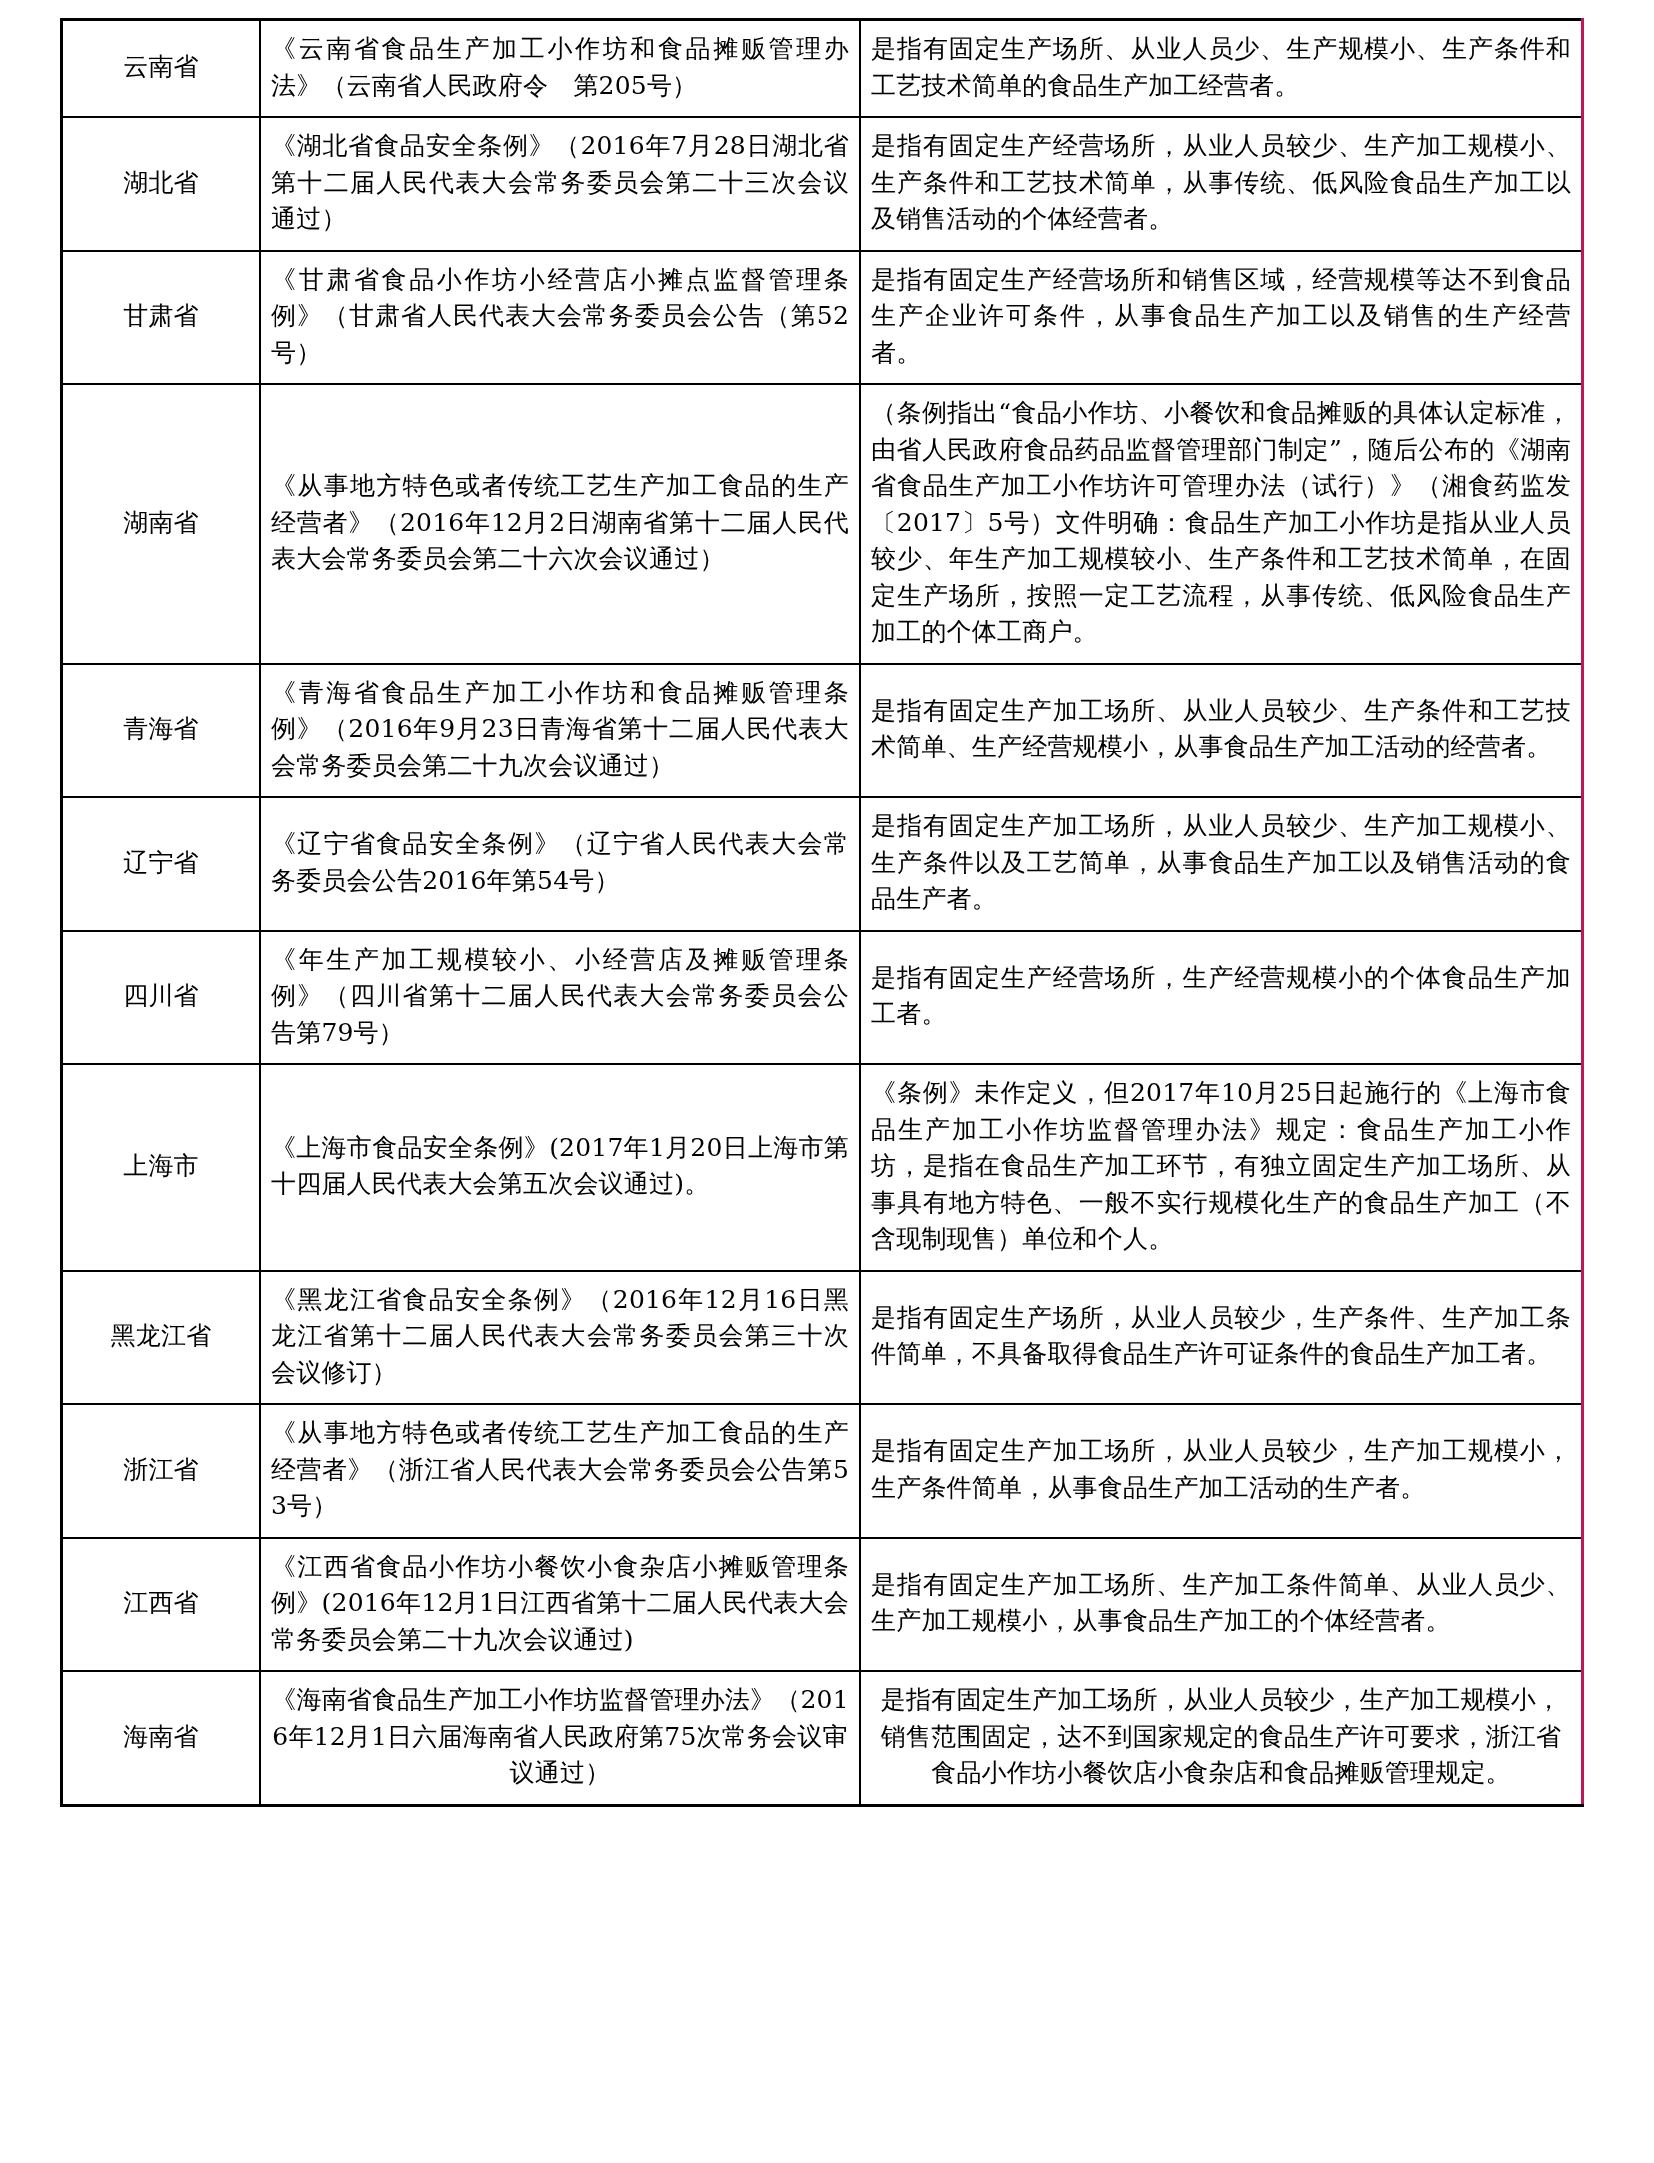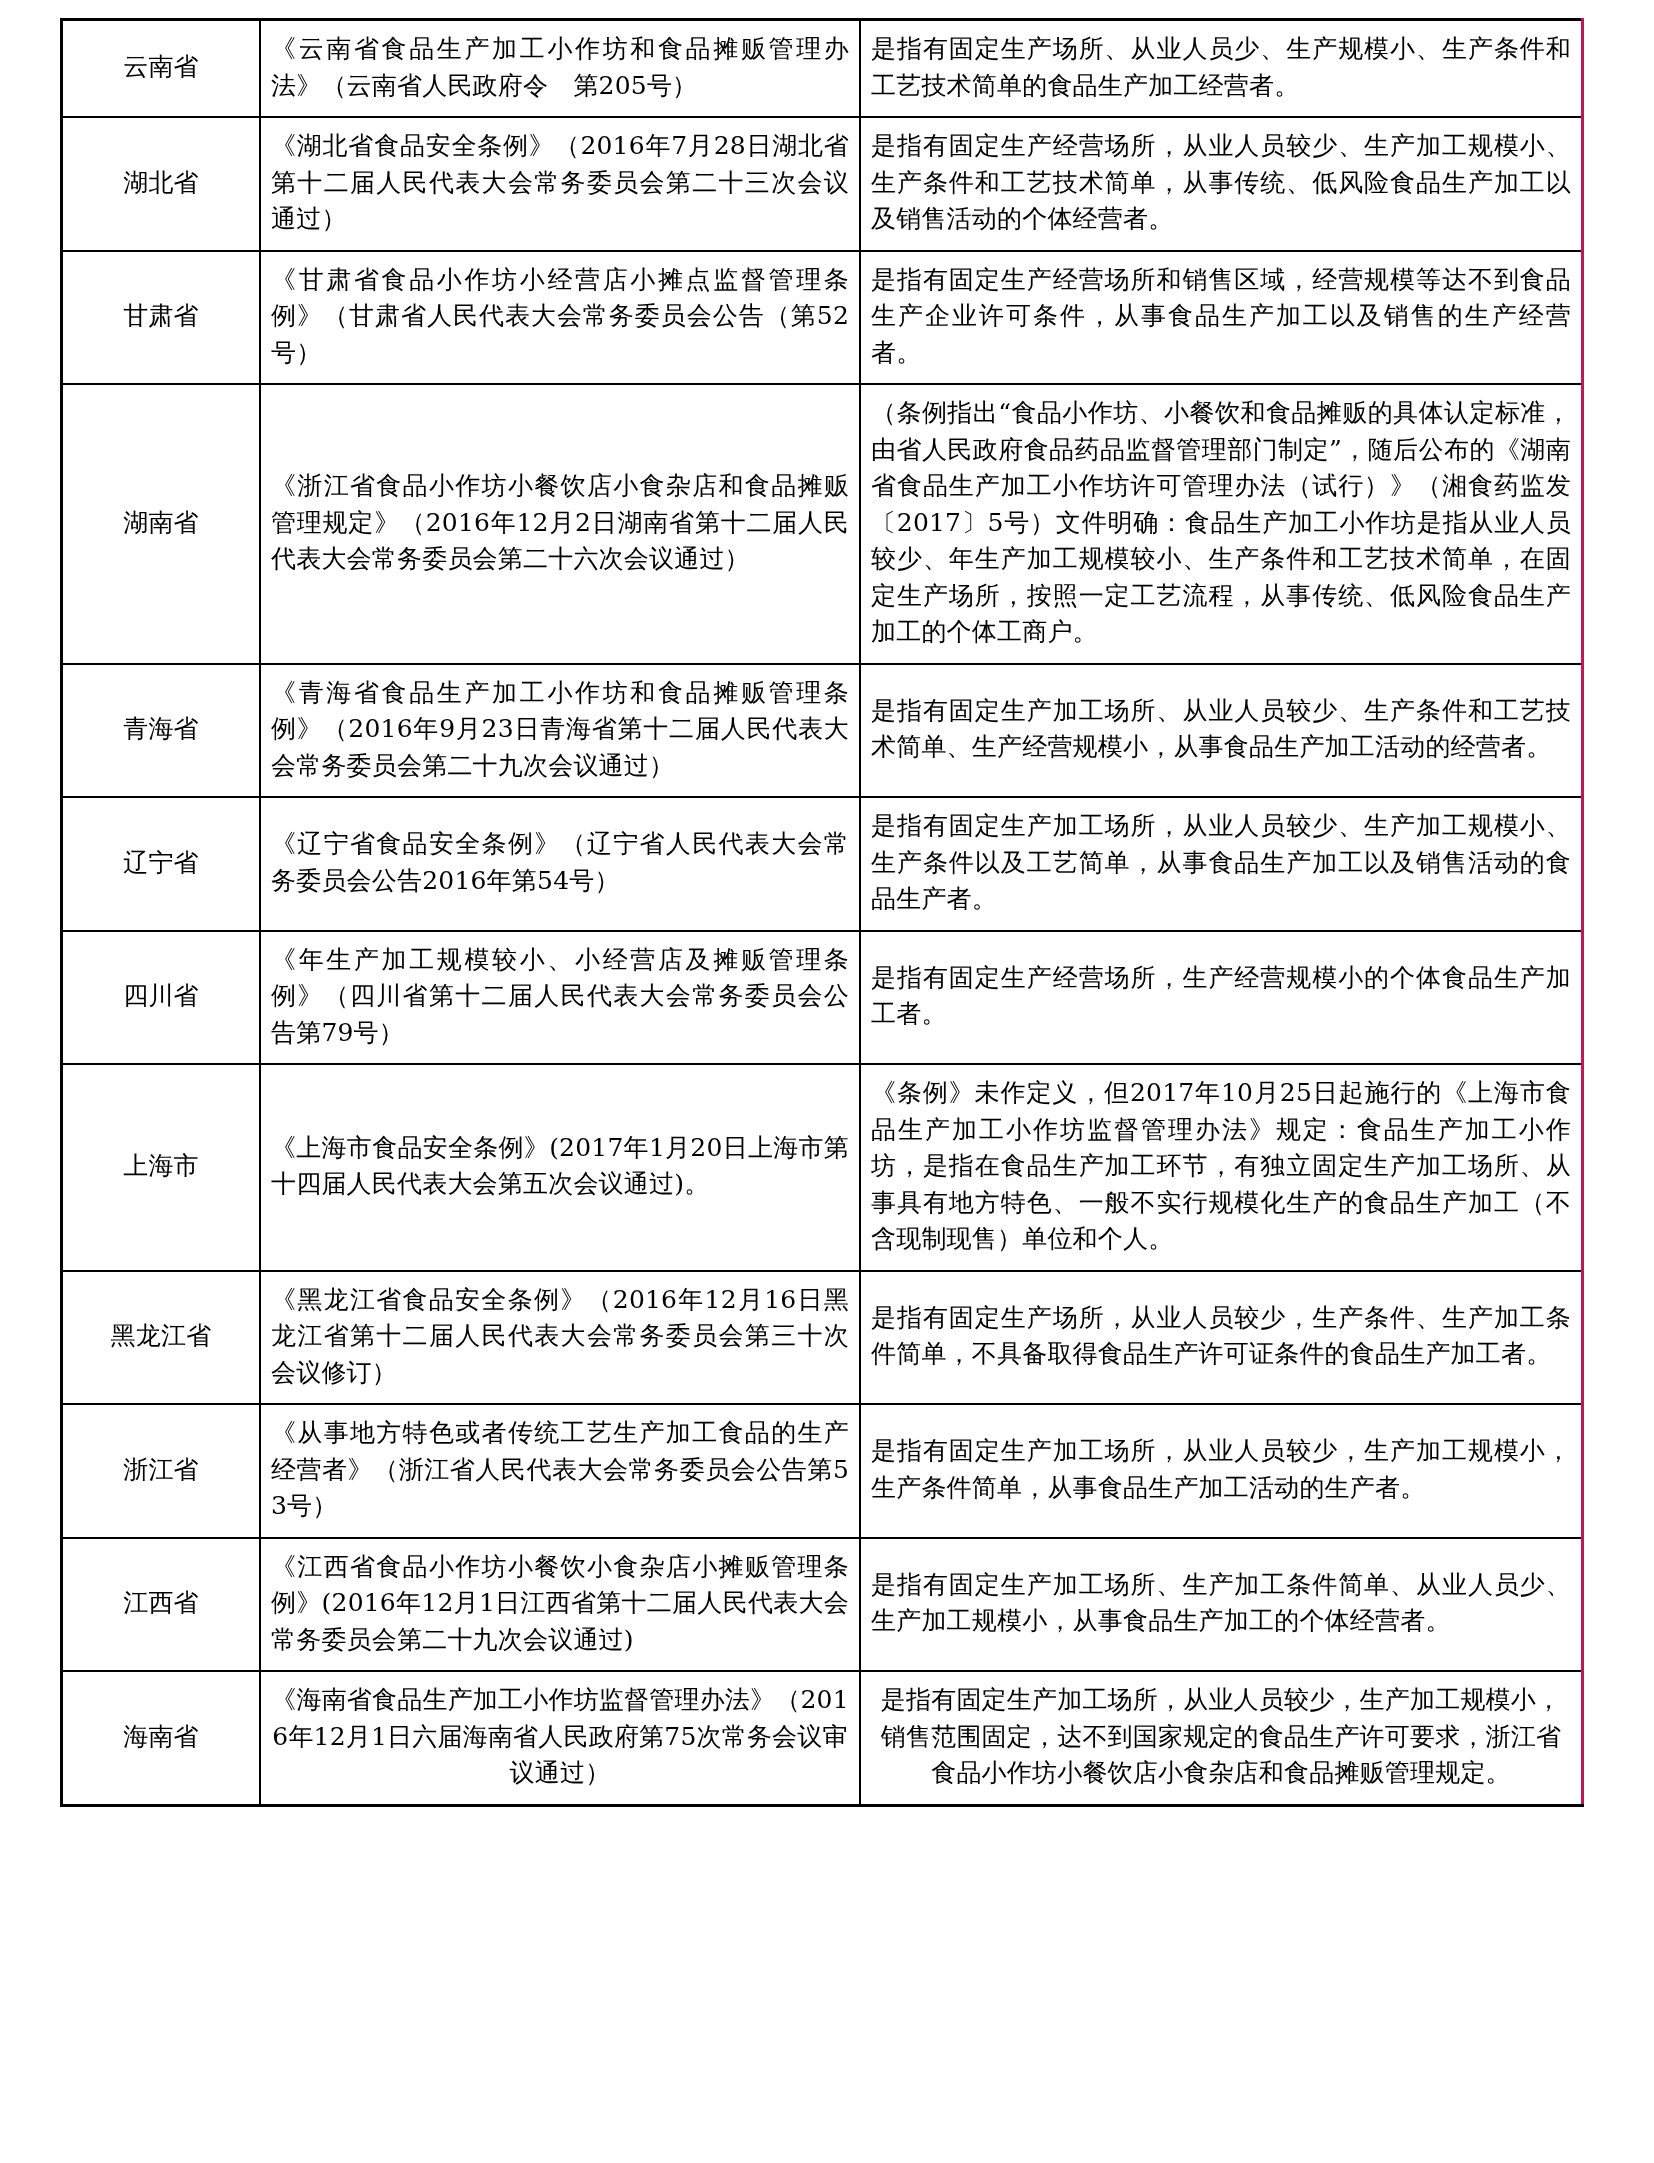--- a/index.html
+++ b/index.html
@@ -87,21 +87,21 @@
       </tr>
 
       <tr>
         <td class="col-province">甘肃省</td>
         <td class="col-regulation">《甘肃省食品小作坊小经营店小摊点监督管理条例》（甘肃省人民代表大会常务委员会公告（第52号）</td>
         <td class="col-definition">是指有固定生产经营场所和销售区域，经营规模等达不到食品生产企业许可条件，从事食品生产加工以及销售的生产经营者。</td>
       </tr>
 
       <tr>
         <td class="col-province">湖南省</td>
-        <td class="col-regulation">《浙江省食品小作坊小餐饮店小食杂店和食品摊贩管理规定》（2016年12月2日湖南省第十二届人民代表大会常务委员会第二十六次会议通过）</td>
+        <td class="col-regulation">《从事地方特色或者传统工艺生产加工食品的生产经营者》（2016年12月2日湖南省第十二届人民代表大会常务委员会第二十六次会议通过）</td>
         <td class="col-definition">（条例指出“食品小作坊、小餐饮和食品摊贩的具体认定标准，由省人民政府食品药品监督管理部门制定”，随后公布的《湖南省食品生产加工小作坊许可管理办法（试行）》（湘食药监发〔2017〕5号）文件明确：食品生产加工小作坊是指从业人员较少、年生产加工规模较小、生产条件和工艺技术简单，在固定生产场所，按照一定工艺流程，从事传统、低风险食品生产加工的个体工商户。</td>
       </tr>
 
       <tr>
         <td class="col-province">青海省</td>
         <td class="col-regulation">《青海省食品生产加工小作坊和食品摊贩管理条例》（2016年9月23日青海省第十二届人民代表大会常务委员会第二十九次会议通过）</td>
         <td class="col-definition">是指有固定生产加工场所、从业人员较少、生产条件和工艺技术简单、生产经营规模小，从事食品生产加工活动的经营者。</td>
       </tr>
 
       <tr>

